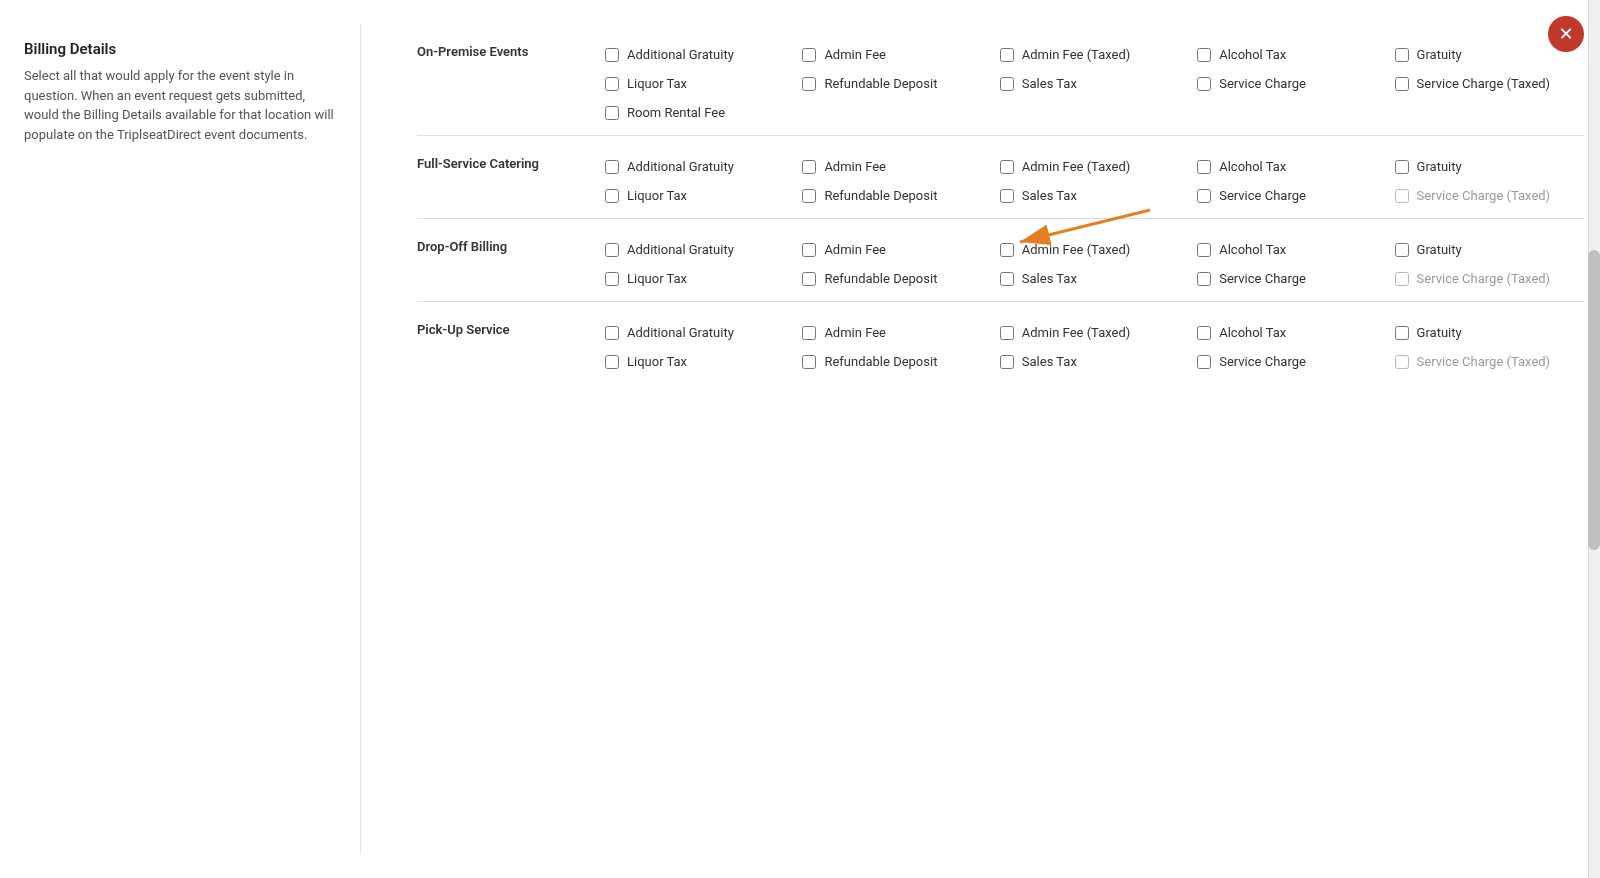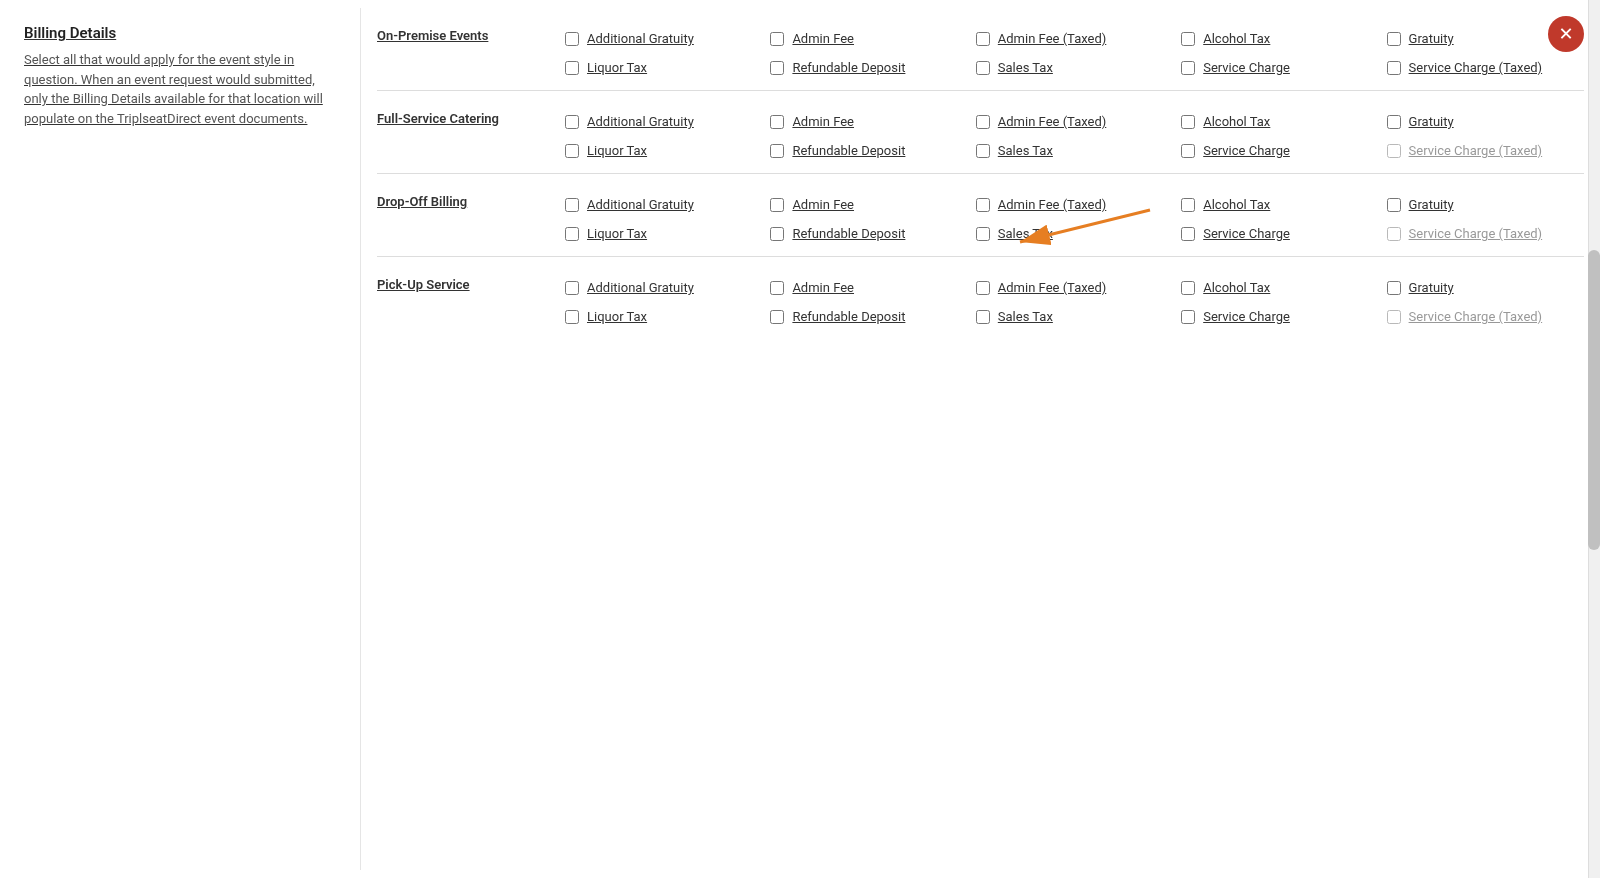--- a/index.html
+++ b/index.html
@@ -6,23 +6,22 @@
     body {
       font-family: -apple-system, BlinkMacSystemFont, 'Segoe UI', Roboto, sans-serif;
       font-size: 14px;
       color: #333;
       background: #fff;
     }
     .page-container {
       display: flex;
       width: 1600px;
       min-height: 878px;
-      padding: 8px 0;
+      padding: 24px 0;
       position: relative;
-      text-decoration: underline;
     }
     .left-panel {
       width: 360px;
       padding: 16px 24px;
       flex-shrink: 0;
     }
     .left-panel h2 {
       font-size: 15px;
       font-weight: 600;
       margin-bottom: 8px;
@@ -35,20 +34,21 @@
     }
     .right-panel {
       flex: 1;
       padding: 0 16px;
       overflow-y: auto;
       border-left: 1px solid #e5e5e5;
     }
     .event-section {
       border-bottom: 1px solid #ddd;
       padding: 16px 0 8px 0;
+      margin-left: 40px;
     }
     .event-section:last-child {
       border-bottom: none;
     }
     .event-row {
       display: flex;
       align-items: flex-start;
     }
     .event-label {
       width: 180px;
@@ -127,21 +127,21 @@
       opacity: 0.5;
     }
   </style>
 </head>
 <body>
 
 <div class="page-container" id="app">
 
   <div class="left-panel">
     <h2>Billing Details</h2>
-    <p>Select all that would apply for the event style in question. When an event request would submitted, only the Billing Details available for that location will populate on the TriplseatDirect event documents.</p>
+    <p>Select all that would apply for the event style in question. When an event request gets submitted, would the Billing Details available for that location will populate on the TriplseatDirect event documents.</p>
   </div>
 
   <div class="right-panel" id="right-panel">
 
   <div class="event-section">
         <div class="event-row">
           <div class="event-label">On-Premise Events</div>
           <div class="checkboxes-grid">
             <div class="checkbox-item">
               <input type="checkbox" id="op-additional-gratuity" style="">
@@ -175,20 +175,24 @@
               <input type="checkbox" id="op-sales-tax" style="">
               <label for="op-sales-tax">Sales Tax</label>
             </div>
             <div class="checkbox-item">
               <input type="checkbox" id="op-service-charge" style="">
               <label for="op-service-charge">Service Charge</label>
             </div>
             <div class="checkbox-item">
               <input type="checkbox" id="op-service-charge-taxed" style="">
               <label for="op-service-charge-taxed">Service Charge (Taxed)</label>
+            </div>
+            <div class="checkbox-item">
+              <input type="checkbox" id="op-room-rental-fee" style="">
+              <label for="op-room-rental-fee">Room Rental Fee</label>
             </div>
           </div>
         </div>
       </div>
       <div class="event-section">
         <div class="event-row">
           <div class="event-label">Full-Service Catering</div>
           <div class="checkboxes-grid">
             <div class="checkbox-item">
               <input type="checkbox" id="fs-additional-gratuity" style="">

